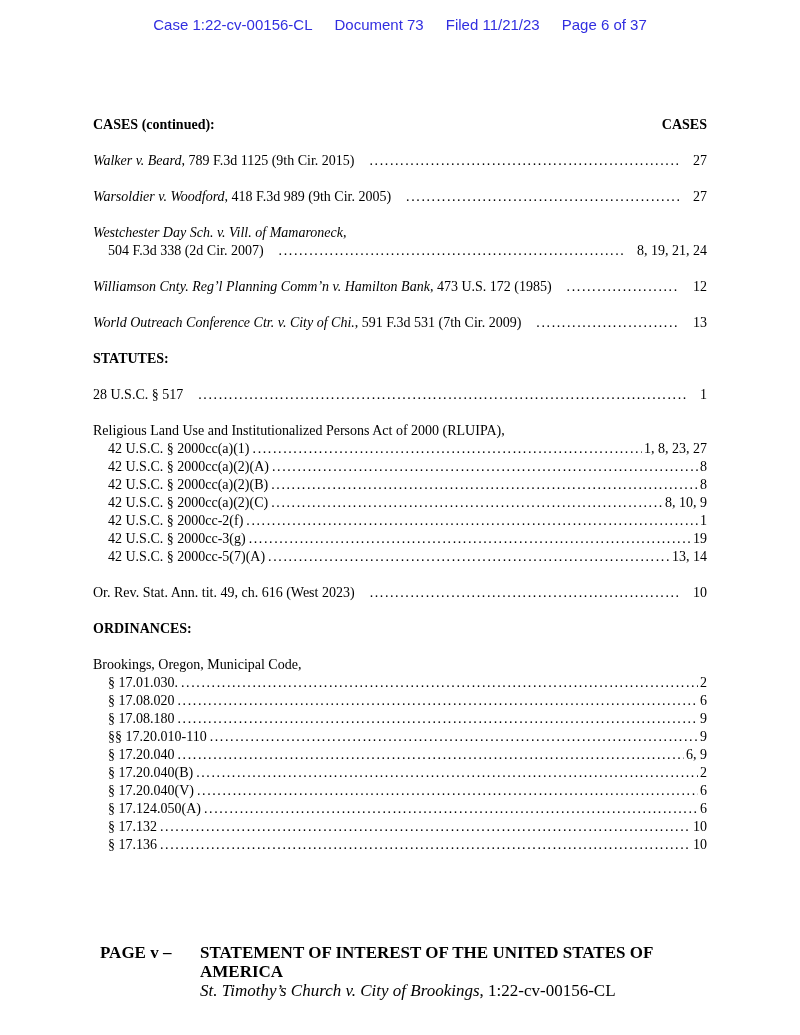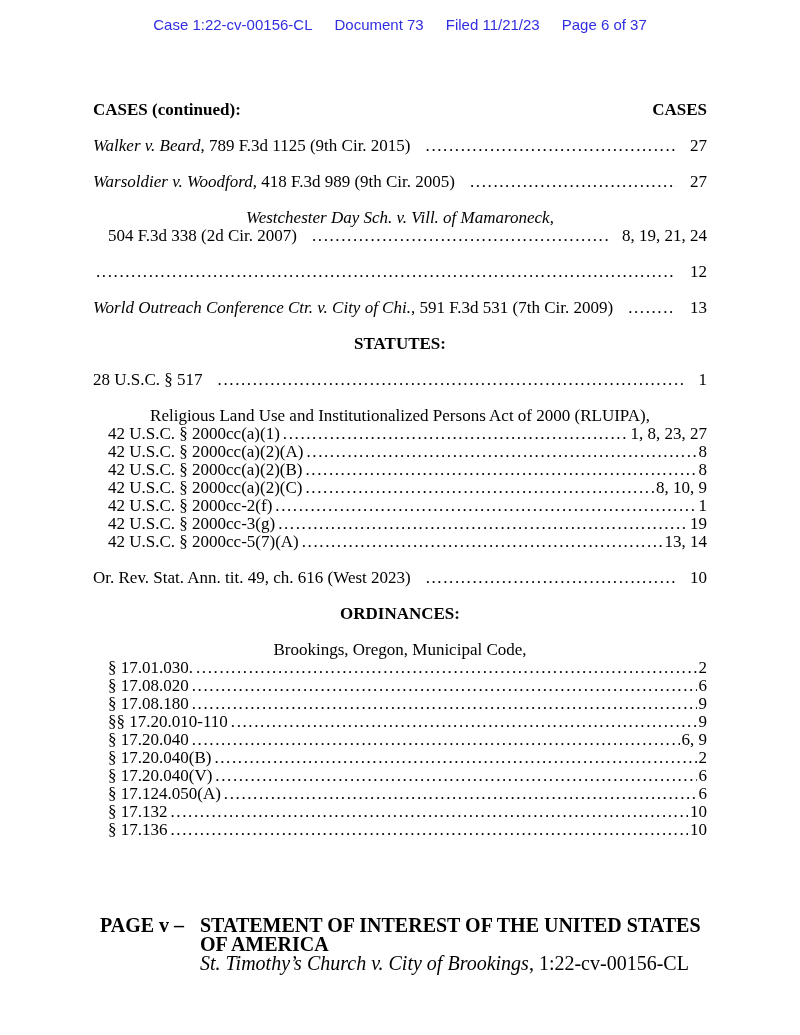--- a/index.html
+++ b/index.html
@@ -23,26 +23,25 @@
     text-align: center;
     font-family: "Liberation Sans", "DejaVu Sans", sans-serif;
     font-size: 15px;
     color: #312ee0;
     white-space: nowrap;
   }
   .stamp span { margin: 0 11px; }
   
   .content {
     position: absolute;
-    top: 101px;
+    top: 116px;
     left: 93px;
     width: 614px;
-    font-size: 17px;
+    font-size: 14px;
     line-height: 18px;
-    text-align: center;
   }
   .toa-colhead {
     display: flex;
     justify-content: space-between;
     font-weight: bold;
     margin-bottom: 18px;
   }
   .entry {
     display: flex;
     align-items: baseline;
@@ -60,25 +59,25 @@
   .leader::after {
     content: "........................................................................................................................................................................................................";
     letter-spacing: 1.6px;
   }
   .pg { white-space: nowrap; }
   .sect-head { font-weight: bold; margin-bottom: 18px; }
   i { font-style: italic; }
   
   .footer {
     position: absolute;
-    top: 916px;
+    top: 943px;
     left: 100px;
     width: 620px;
     display: flex;
-    font-size: 20px;
+    font-size: 17px;
     line-height: 19px;
   }
   .footer .flabel {
     font-weight: bold;
     width: 100px;
     flex: 0 0 100px;
   }
   .footer .ftitle { font-weight: bold; }
 </style>
 </head>
@@ -112,20 +111,21 @@
     <div>
       <div class="txt"><i>Westchester Day Sch. v. Vill. of Mamaroneck</i><span>,</span></div>
       <div class="entry gap indent">
         <span class="txt">504 F.3d 338 (2d Cir. 2007)</span>
         <span class="leader"></span>
         <span class="pg">8, 19, 21, 24</span>
       </div>
     </div>
 
     <div class="entry gap">
+      <span class="txt"><i>Williamson Cnty. Reg’l Planning Comm’n v. Hamilton Bank</i><span>, 473 U.S. 172 (1985)</span></span>
       <span class="leader"></span>
       <span class="pg">12</span>
     </div>
 
     <div class="entry gap">
       <span class="txt"><i>World Outreach Conference Ctr. v. City of Chi.</i><span>, 591 F.3d 531 (7th Cir. 2009)</span></span>
       <span class="leader"></span>
       <span class="pg">13</span>
     </div>
 

